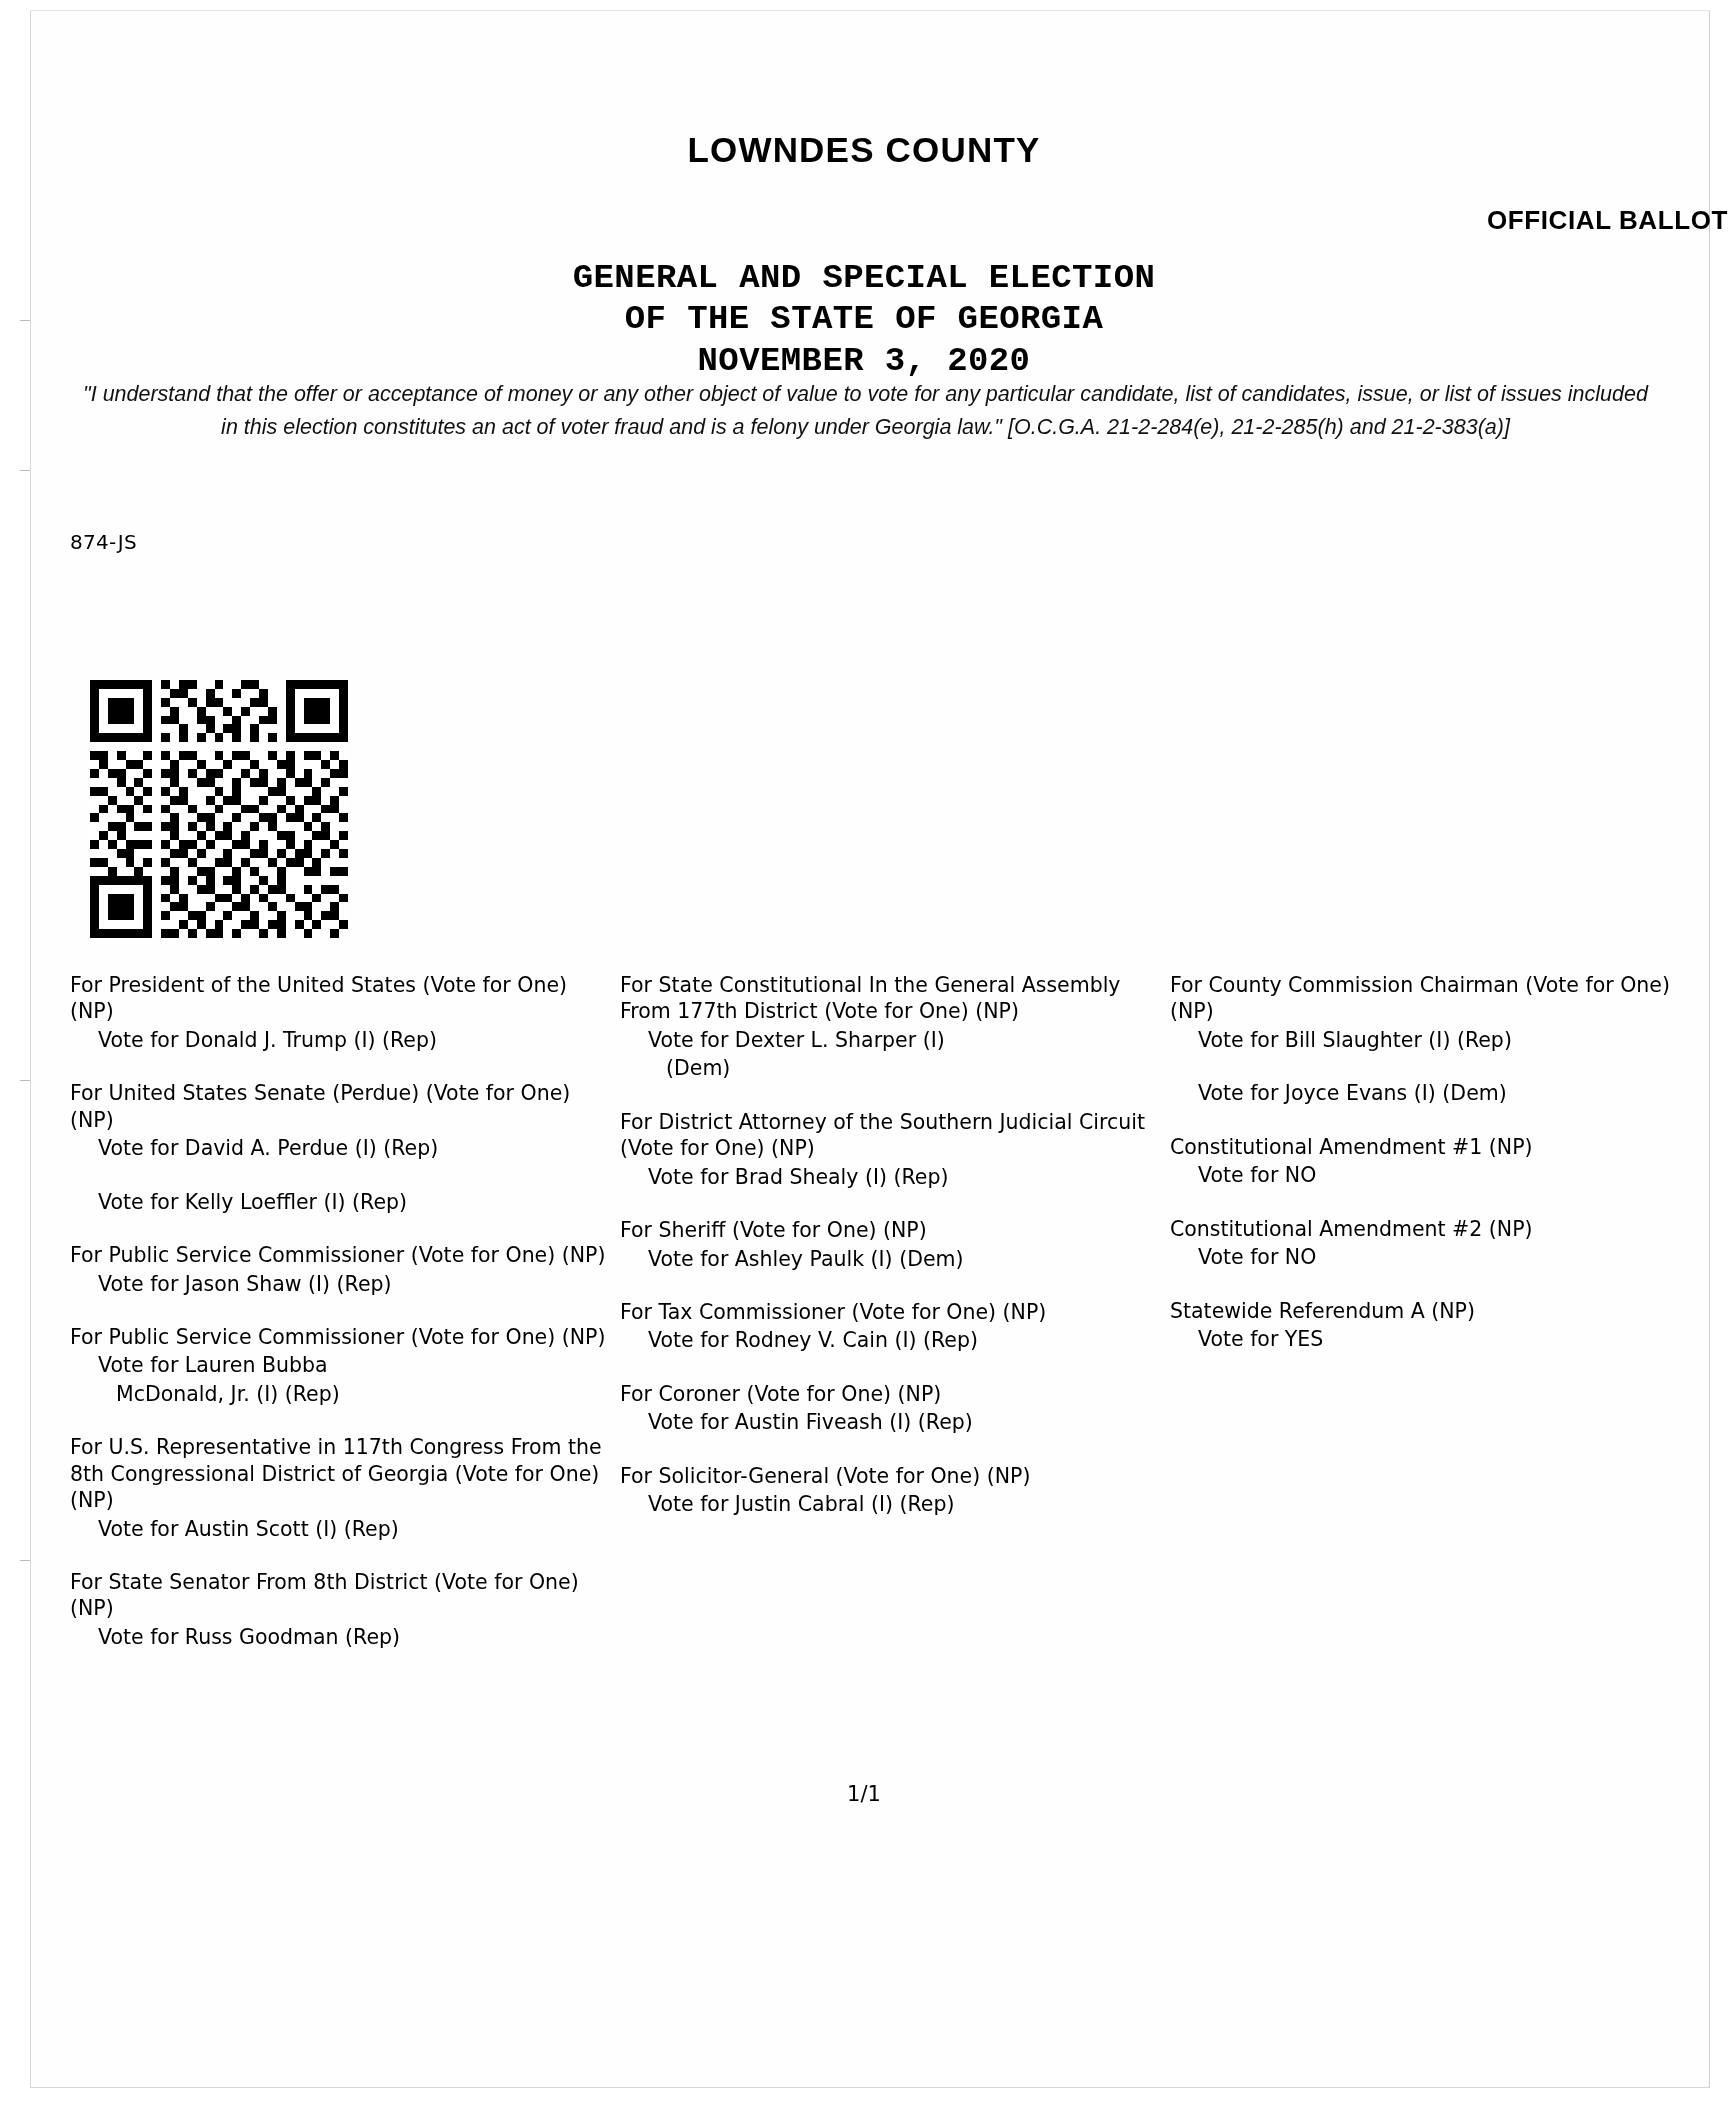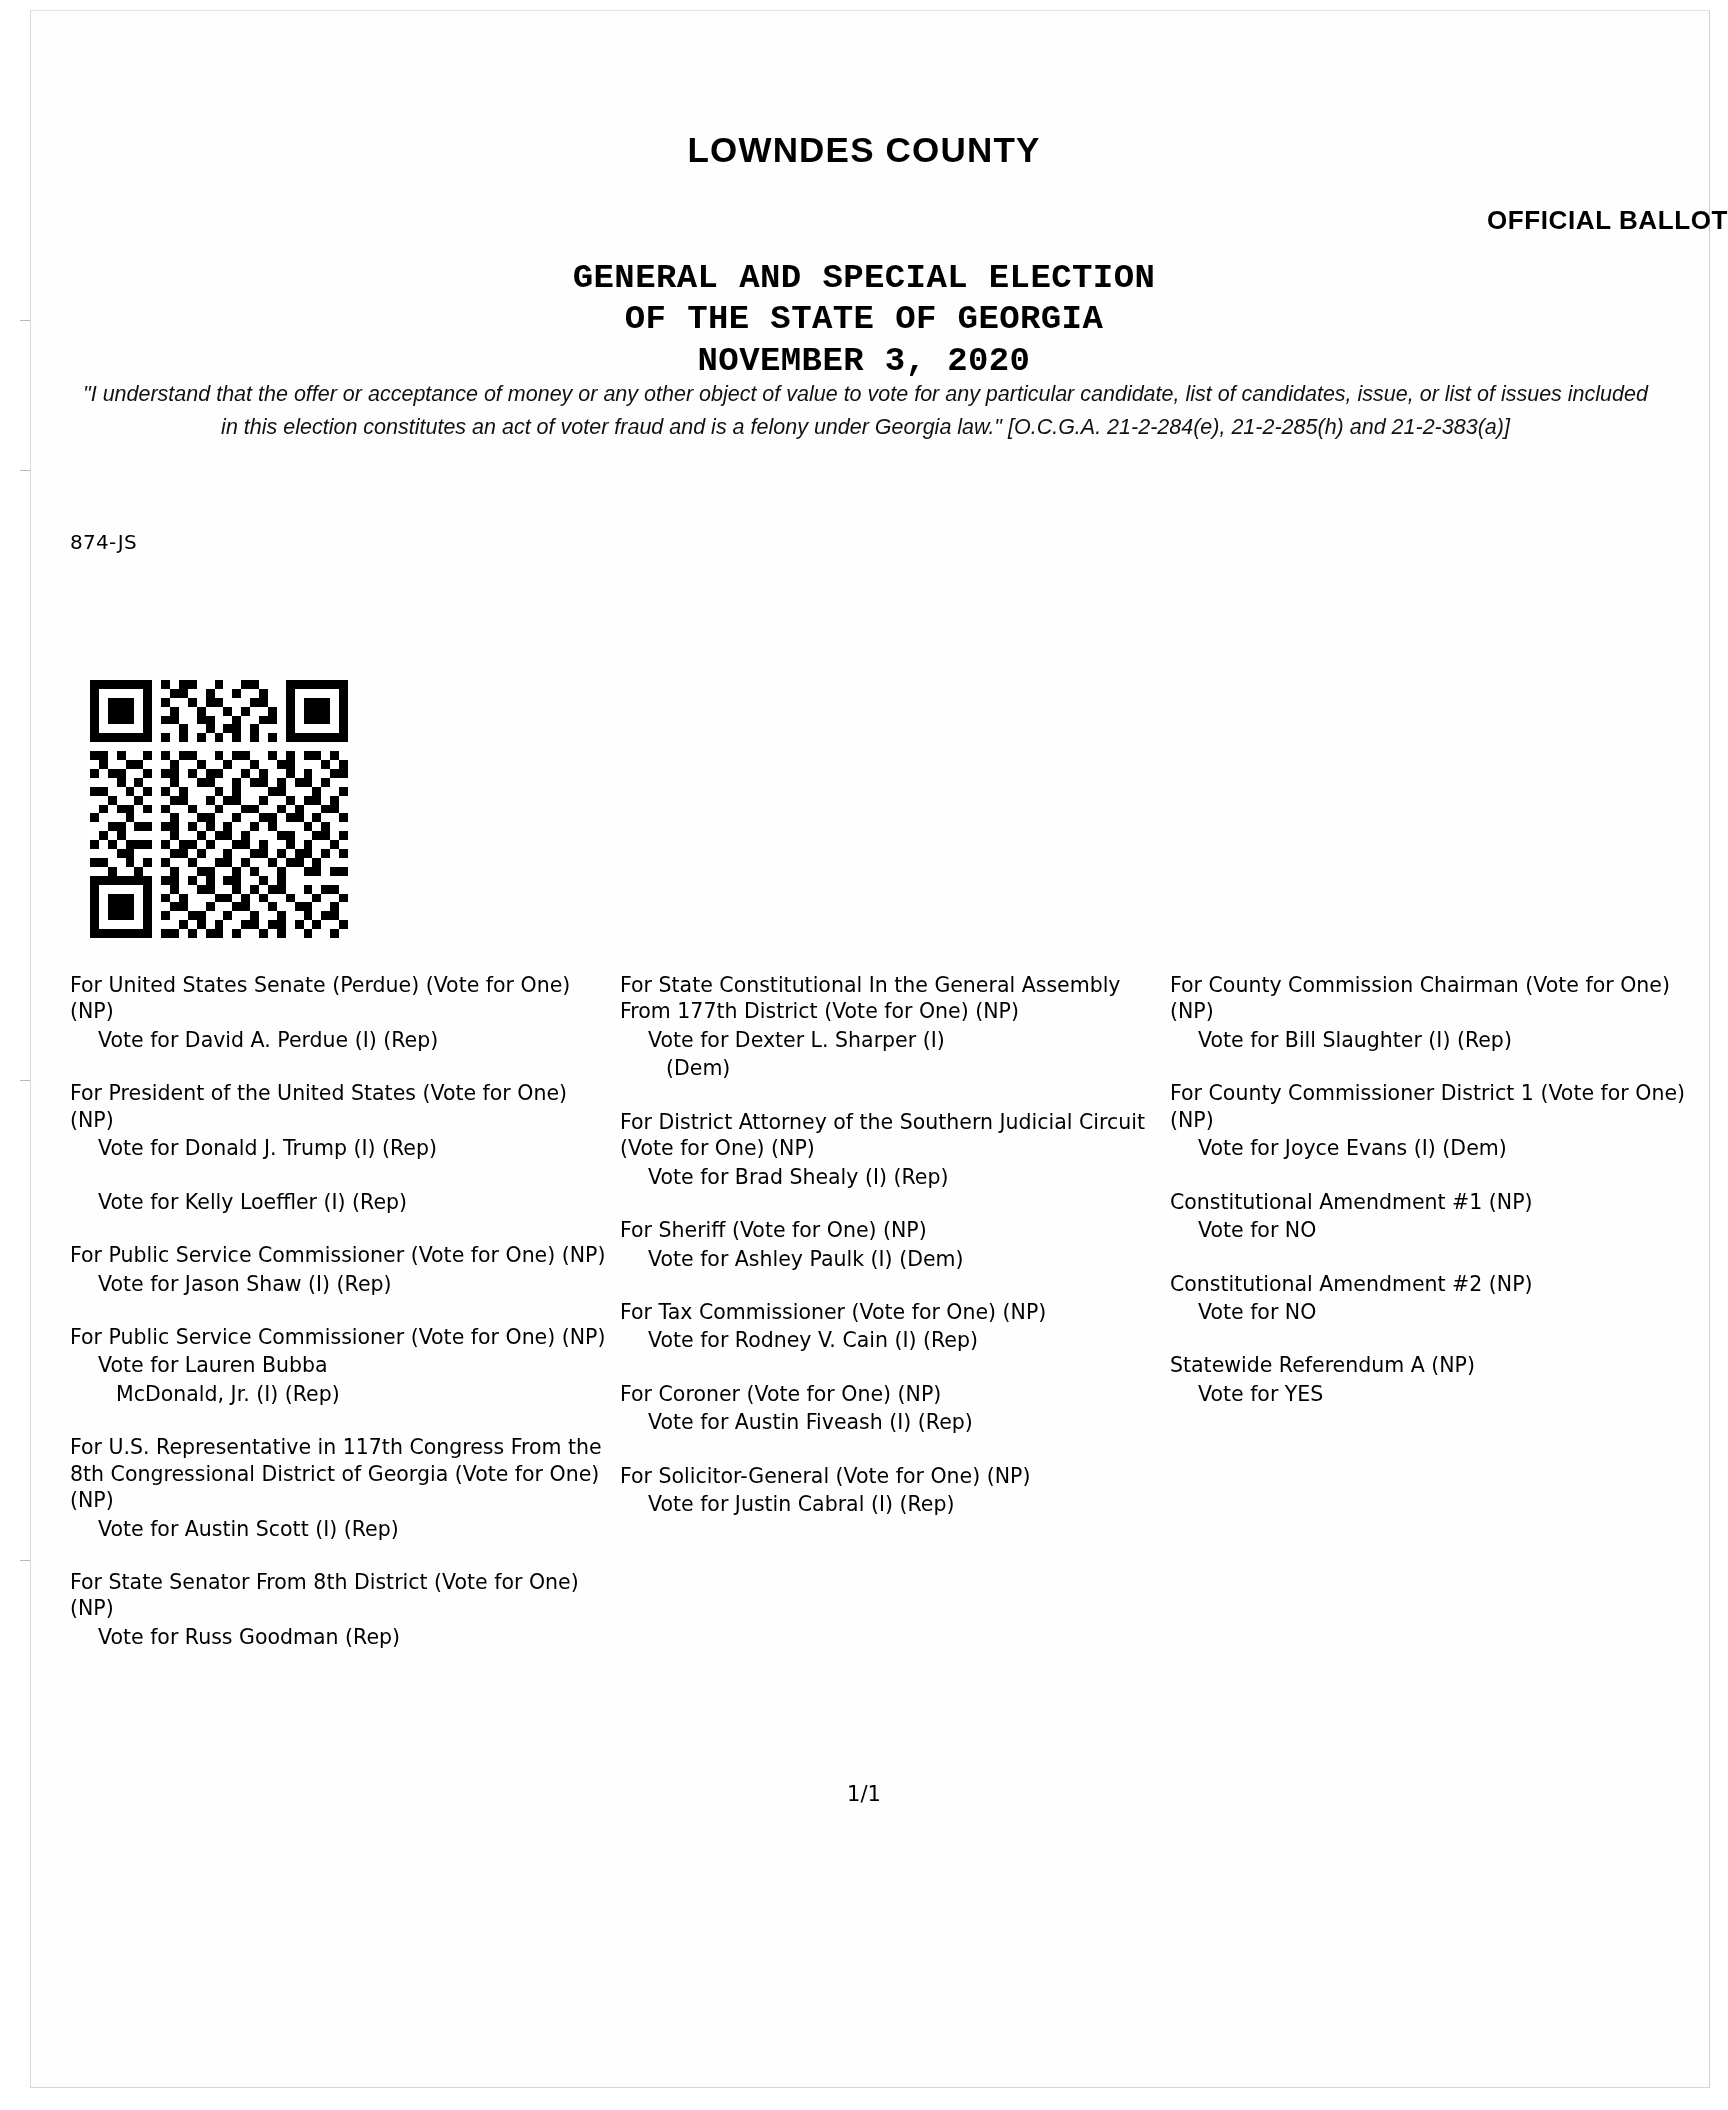--- a/index.html
+++ b/index.html
@@ -441,26 +441,26 @@
           <rect x="24" y="28" width="1" height="1"></rect>
           <rect x="27" y="28" width="1" height="1"></rect>
       </g>
     </svg>
   </div>
 
   <div class="columns">
 
     <div class="col col-1">
       <div class="contest">
+        <div class="contest-title">For President of the United States  (Vote for One) (NP)</div>
+        <div class="choice">Vote for Donald J. Trump (I) (Rep)</div>
+      </div>
+      <div class="contest">
         <div class="contest-title">For United States Senate (Perdue)  (Vote for One) (NP)</div>
         <div class="choice">Vote for David A. Perdue (I) (Rep)</div>
-      </div>
-      <div class="contest">
-        <div class="contest-title">For President of the United States  (Vote for One) (NP)</div>
-        <div class="choice">Vote for Donald J. Trump (I) (Rep)</div>
       </div>
       <div class="contest">
         <div class="choice">Vote for Kelly Loeffler (I) (Rep)</div>
       </div>
       <div class="contest">
         <div class="contest-title">For Public Service Commissioner  (Vote for One) (NP)</div>
         <div class="choice">Vote for Jason Shaw (I) (Rep)</div>
       </div>
       <div class="contest">
         <div class="contest-title">For Public Service Commissioner  (Vote for One) (NP)</div>
@@ -504,21 +504,20 @@
         <div class="choice">Vote for Justin Cabral (I) (Rep)</div>
       </div>
     </div>
 
     <div class="col col-3">
       <div class="contest">
         <div class="contest-title">For County Commission Chairman  (Vote for One) (NP)</div>
         <div class="choice">Vote for Bill Slaughter (I) (Rep)</div>
       </div>
       <div class="contest">
-        <div class="contest-title">For County Commissioner District 1  (Vote for One) (NP)</div>
         <div class="choice">Vote for Joyce Evans (I) (Dem)</div>
       </div>
       <div class="contest">
         <div class="contest-title">Constitutional Amendment #1 (NP)</div>
         <div class="choice">Vote for NO</div>
       </div>
       <div class="contest">
         <div class="contest-title">Constitutional Amendment #2 (NP)</div>
         <div class="choice">Vote for NO</div>
       </div>

